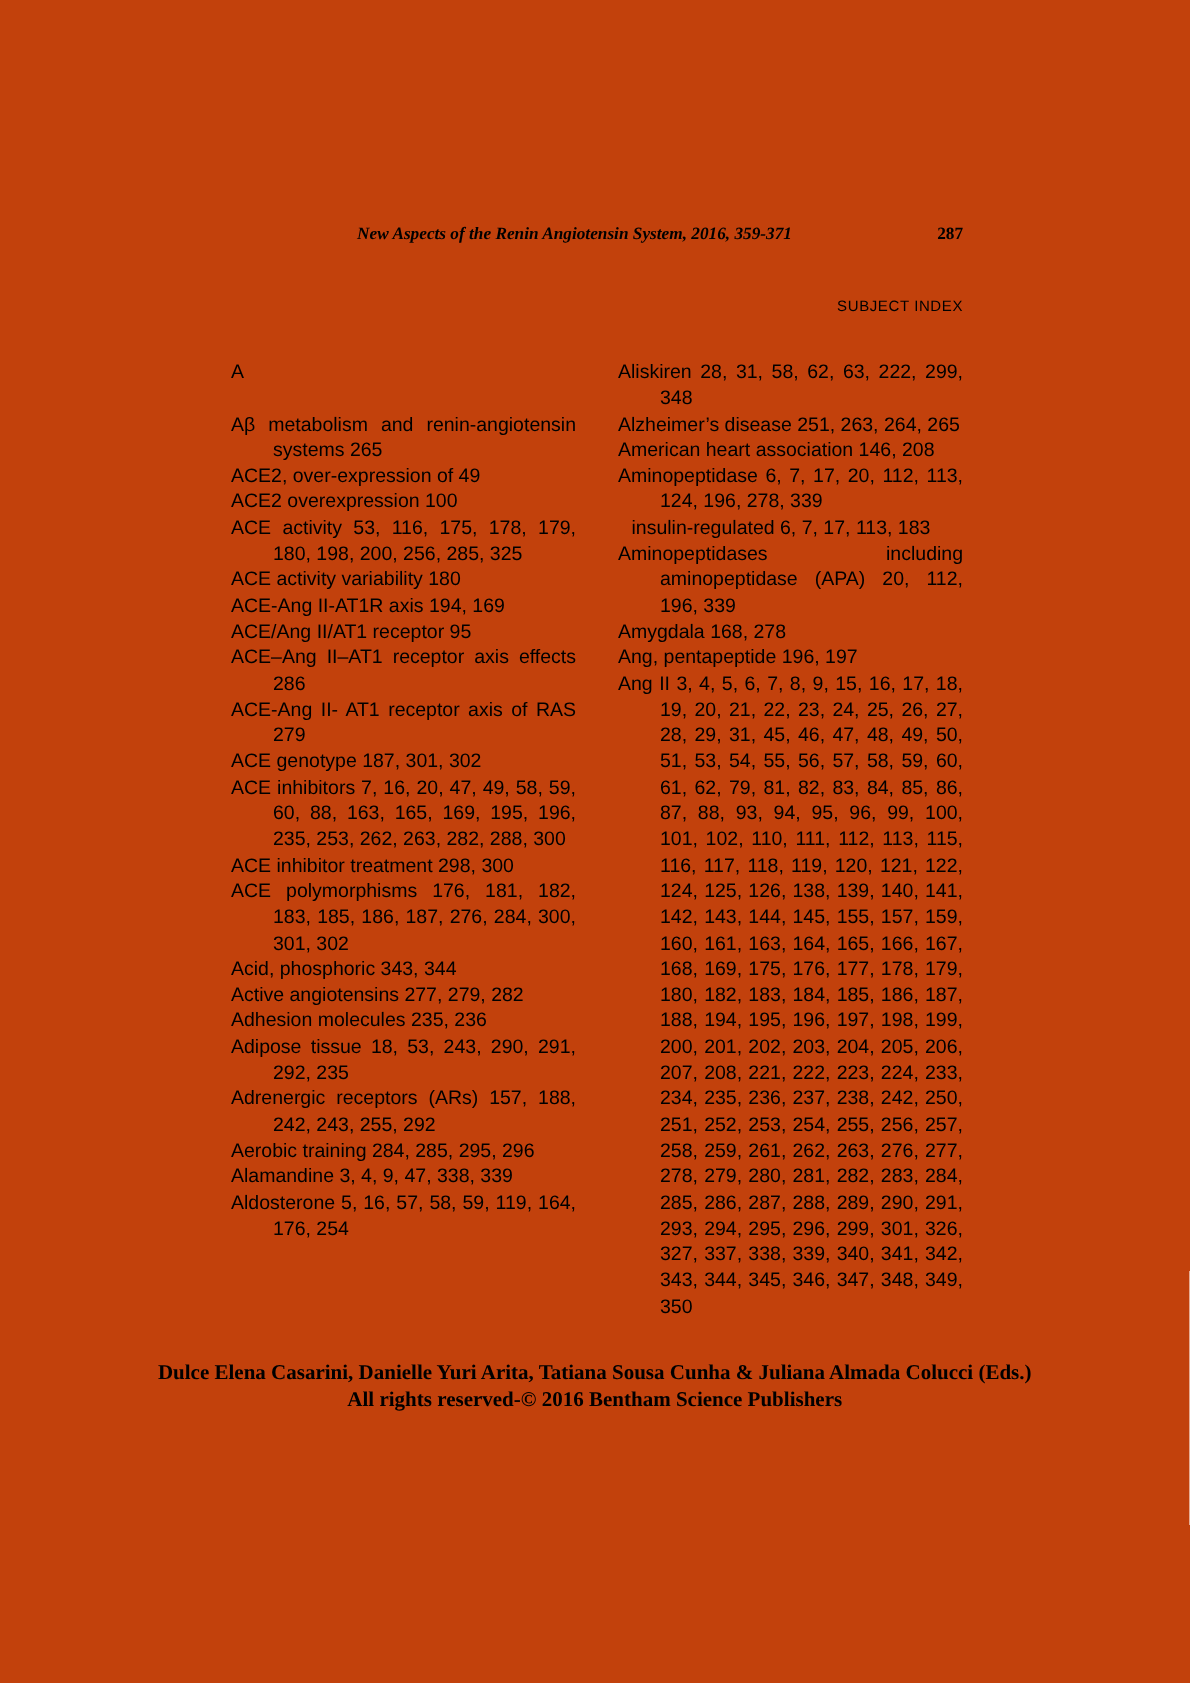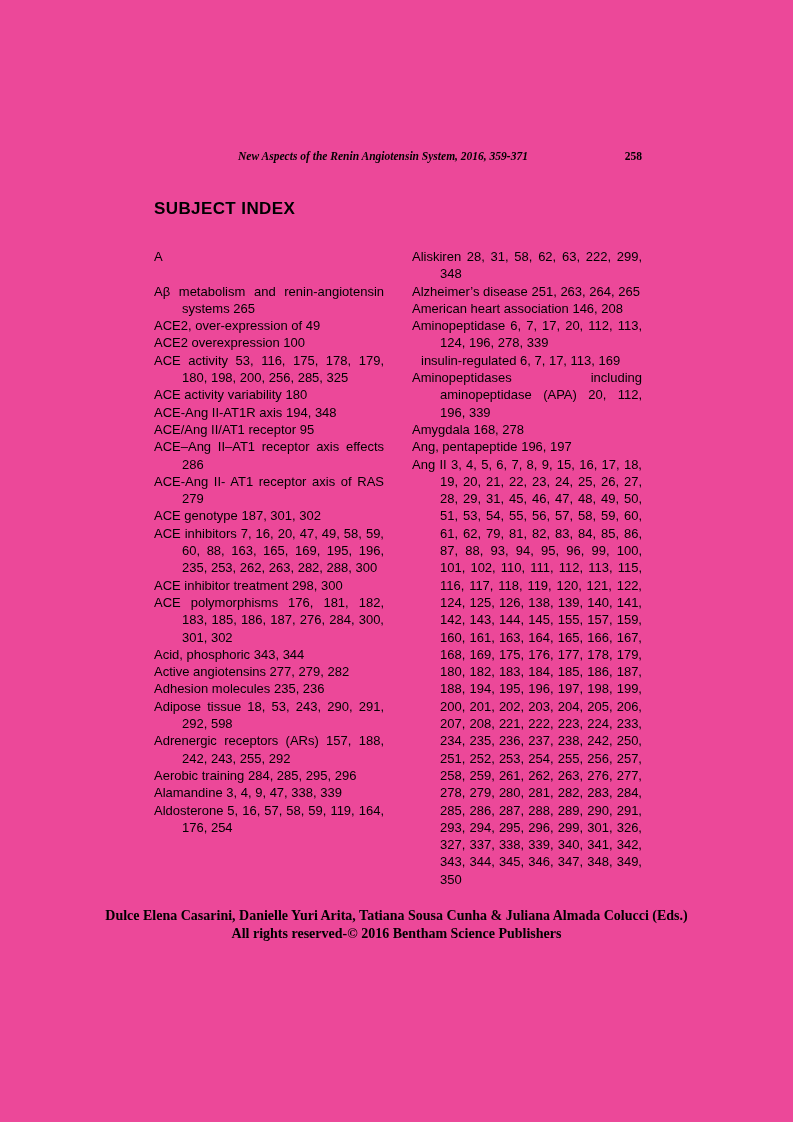--- a/index.html
+++ b/index.html
@@ -4,21 +4,21 @@
 <style>
   html, body {
     margin: 0;
     padding: 0;
     background: #ffffff;
   }
   .page {
     position: relative;
     width: 793px;
     height: 1122px;
-    background: #ec4899;
+    background: #c2410c;
     color: #000000;
     font-family: "Liberation Sans", sans-serif;
     overflow: hidden;
   }
   .content {
     position: absolute;
     left: 154px;
     top: 150px;
     width: 488px;
   }
@@ -36,23 +36,23 @@
     padding-right: 30px;
   }
   .running-page-number {
     position: absolute;
     right: 0;
     top: 0;
     font-style: normal;
   }
   .doc-title {
     margin: 34px 0 29px 0;
-    text-align: left;
-    font-size: 17px;
-    font-weight: bold;
+    text-align: right;
+    font-size: 10px;
+    font-weight: normal;
     letter-spacing: 0.4px;
     font-family: "Liberation Sans", sans-serif;
   }
   .columns {
     display: flex;
     gap: 28px;
     font-size: 13px;
     line-height: 17.3px;
   }
   .column {
@@ -86,59 +86,59 @@
 </style>
 </head>
 <body>
 
 <div class="page">
 
   <div class="content">
 
     <div class="running-header">
       <span class="running-title">New Aspects of the Renin Angiotensin System, 2016, 359-371</span>
-      <span class="running-page-number">258</span>
+      <span class="running-page-number">287</span>
     </div>
 
     <h1 class="doc-title">SUBJECT INDEX</h1>
 
     <div class="columns">
       <div class="column">
         <div class="section-letter">A</div>
         <div>
             <p class="entry">Aβ metabolism and renin-angiotensin systems 265</p>
             <p class="entry">ACE2, over-expression of 49</p>
             <p class="entry">ACE2 overexpression 100</p>
             <p class="entry">ACE activity 53, 116, 175, 178, 179, 180, 198, 200, 256, 285, 325</p>
             <p class="entry">ACE activity variability 180</p>
-            <p class="entry">ACE-Ang II-AT1R axis 194, 348</p>
+            <p class="entry">ACE-Ang II-AT1R axis 194, 169</p>
             <p class="entry">ACE/Ang II/AT1 receptor 95</p>
             <p class="entry">ACE–Ang II–AT1 receptor axis effects 286</p>
             <p class="entry">ACE-Ang II- AT1 receptor axis of RAS 279</p>
             <p class="entry">ACE genotype 187, 301, 302</p>
             <p class="entry">ACE inhibitors 7, 16, 20, 47, 49, 58, 59, 60, 88, 163, 165, 169, 195, 196, 235, 253, 262, 263, 282, 288, 300</p>
             <p class="entry">ACE inhibitor treatment 298, 300</p>
             <p class="entry">ACE polymorphisms 176, 181, 182, 183, 185, 186, 187, 276, 284, 300, 301, 302</p>
             <p class="entry">Acid, phosphoric 343, 344</p>
             <p class="entry">Active angiotensins 277, 279, 282</p>
             <p class="entry">Adhesion molecules 235, 236</p>
-            <p class="entry">Adipose tissue 18, 53, 243, 290, 291, 292, 598</p>
+            <p class="entry">Adipose tissue 18, 53, 243, 290, 291, 292, 235</p>
             <p class="entry">Adrenergic receptors (ARs) 157, 188, 242, 243, 255, 292</p>
             <p class="entry">Aerobic training 284, 285, 295, 296</p>
             <p class="entry">Alamandine 3, 4, 9, 47, 338, 339</p>
             <p class="entry">Aldosterone 5, 16, 57, 58, 59, 119, 164, 176, 254</p>
           </div>
       </div>
       <div class="column">
         <div>
             <p class="entry">Aliskiren 28, 31, 58, 62, 63, 222, 299, 348</p>
             <p class="entry">Alzheimer’s disease 251, 263, 264, 265</p>
             <p class="entry">American heart association 146, 208</p>
             <p class="entry">Aminopeptidase 6, 7, 17, 20, 112, 113, 124, 196, 278, 339</p>
-            <p class="entry entry-sub">insulin-regulated 6, 7, 17, 113, 169</p>
+            <p class="entry entry-sub">insulin-regulated 6, 7, 17, 113, 183</p>
             <p class="entry">Aminopeptidases including aminopeptidase (APA) 20, 112, 196, 339</p>
             <p class="entry">Amygdala 168, 278</p>
             <p class="entry">Ang, pentapeptide 196, 197</p>
             <p class="entry">Ang II 3, 4, 5, 6, 7, 8, 9, 15, 16, 17, 18, 19, 20, 21, 22, 23, 24, 25, 26, 27, 28, 29, 31, 45, 46, 47, 48, 49, 50, 51, 53, 54, 55, 56, 57, 58, 59, 60, 61, 62, 79, 81, 82, 83, 84, 85, 86, 87, 88, 93, 94, 95, 96, 99, 100, 101, 102, 110, 111, 112, 113, 115, 116, 117, 118, 119, 120, 121, 122, 124, 125, 126, 138, 139, 140, 141, 142, 143, 144, 145, 155, 157, 159, 160, 161, 163, 164, 165, 166, 167, 168, 169, 175, 176, 177, 178, 179, 180, 182, 183, 184, 185, 186, 187, 188, 194, 195, 196, 197, 198, 199, 200, 201, 202, 203, 204, 205, 206, 207, 208, 221, 222, 223, 224, 233, 234, 235, 236, 237, 238, 242, 250, 251, 252, 253, 254, 255, 256, 257, 258, 259, 261, 262, 263, 276, 277, 278, 279, 280, 281, 282, 283, 284, 285, 286, 287, 288, 289, 290, 291, 293, 294, 295, 296, 299, 301, 326, 327, 337, 338, 339, 340, 341, 342, 343, 344, 345, 346, 347, 348, 349, 350</p>
           </div>
       </div>
     </div>
 
   </div>
 

